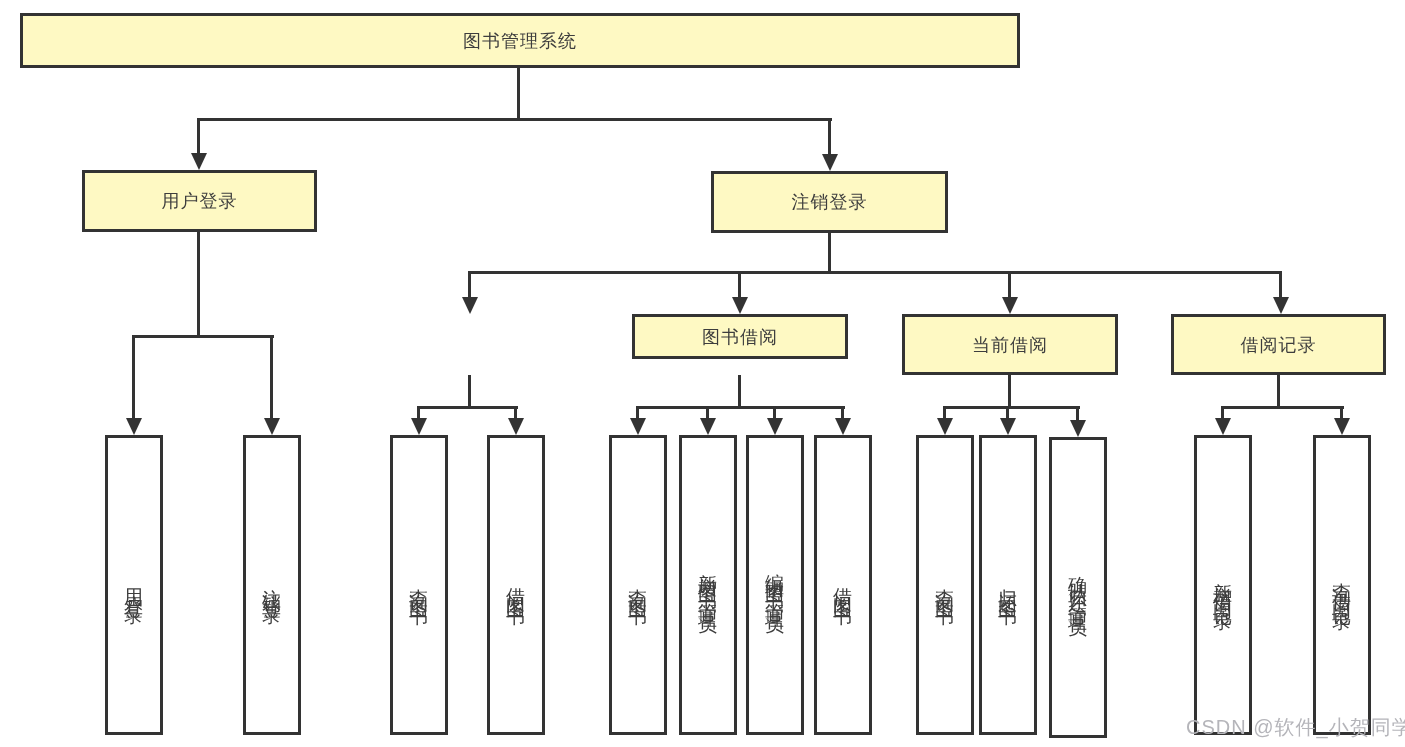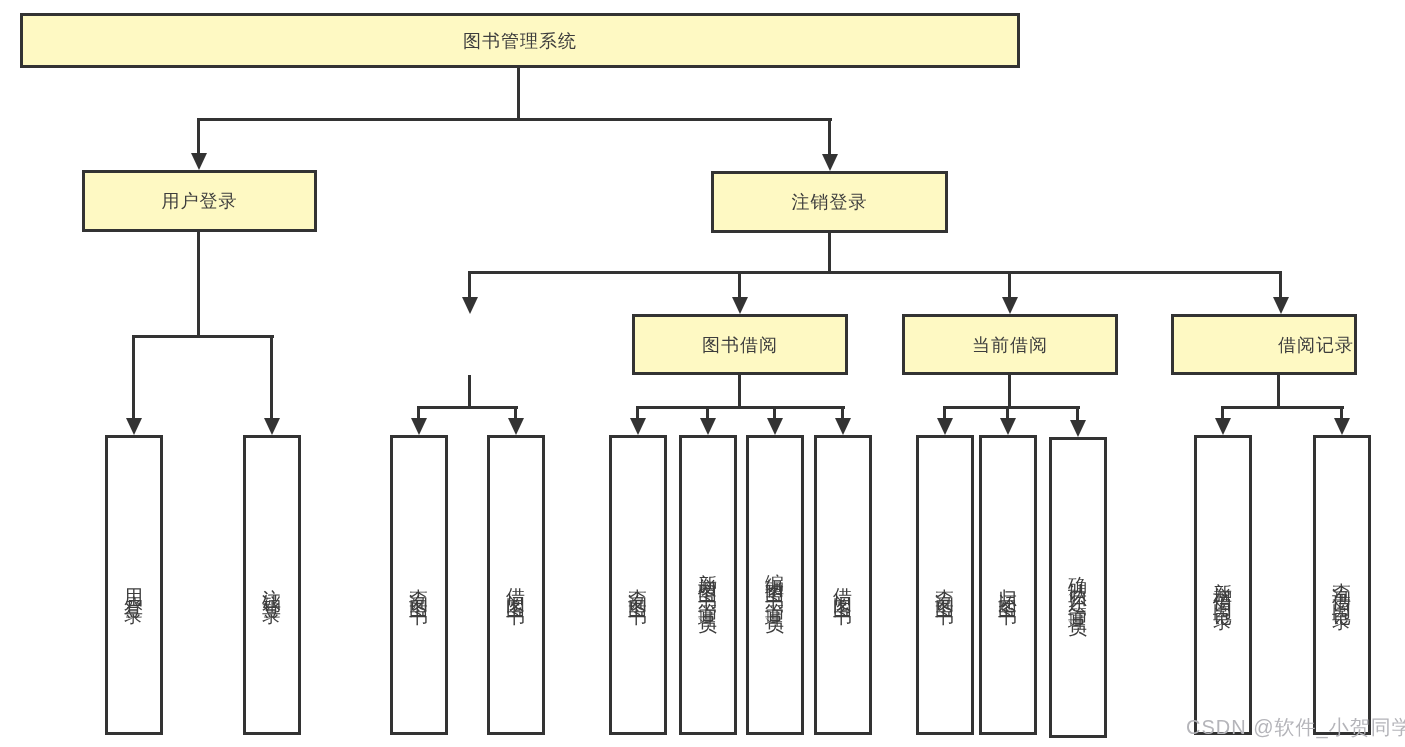--- a/index.html
+++ b/index.html
@@ -45,27 +45,27 @@
     <span>图书管理系统</span>
   </div>
 
   <div class="hbox" style="left:82px;top:170px;width:235px;height:62px;">
     <span>用户登录</span>
   </div>
   <div class="hbox" style="left:711px;top:171px;width:237px;height:62px;">
     <span>注销登录</span>
   </div>
 
-  <div class="hbox" style="left:632px;top:314px;width:216px;height:61px;">
+  <div class="hbox" style="left:632px;top:314px;width:216px;height:45px;">
     <span>图书借阅</span>
   </div>
   <div class="hbox" style="left:902px;top:314px;width:216px;height:61px;">
     <span>当前借阅</span>
   </div>
-  <div class="hbox" style="left:1171px;top:314px;width:186px;height:61px;justify-content:flex-end;">
+  <div class="hbox" style="left:1171px;top:314px;width:215px;height:61px;">
     <span>借阅记录</span>
   </div>
 
   <div class="vbox" style="left:105px;">
     <span>用户登录</span>
   </div>
   <div class="vbox" style="left:243px;">
     <span>注销登录</span>
   </div>
 

